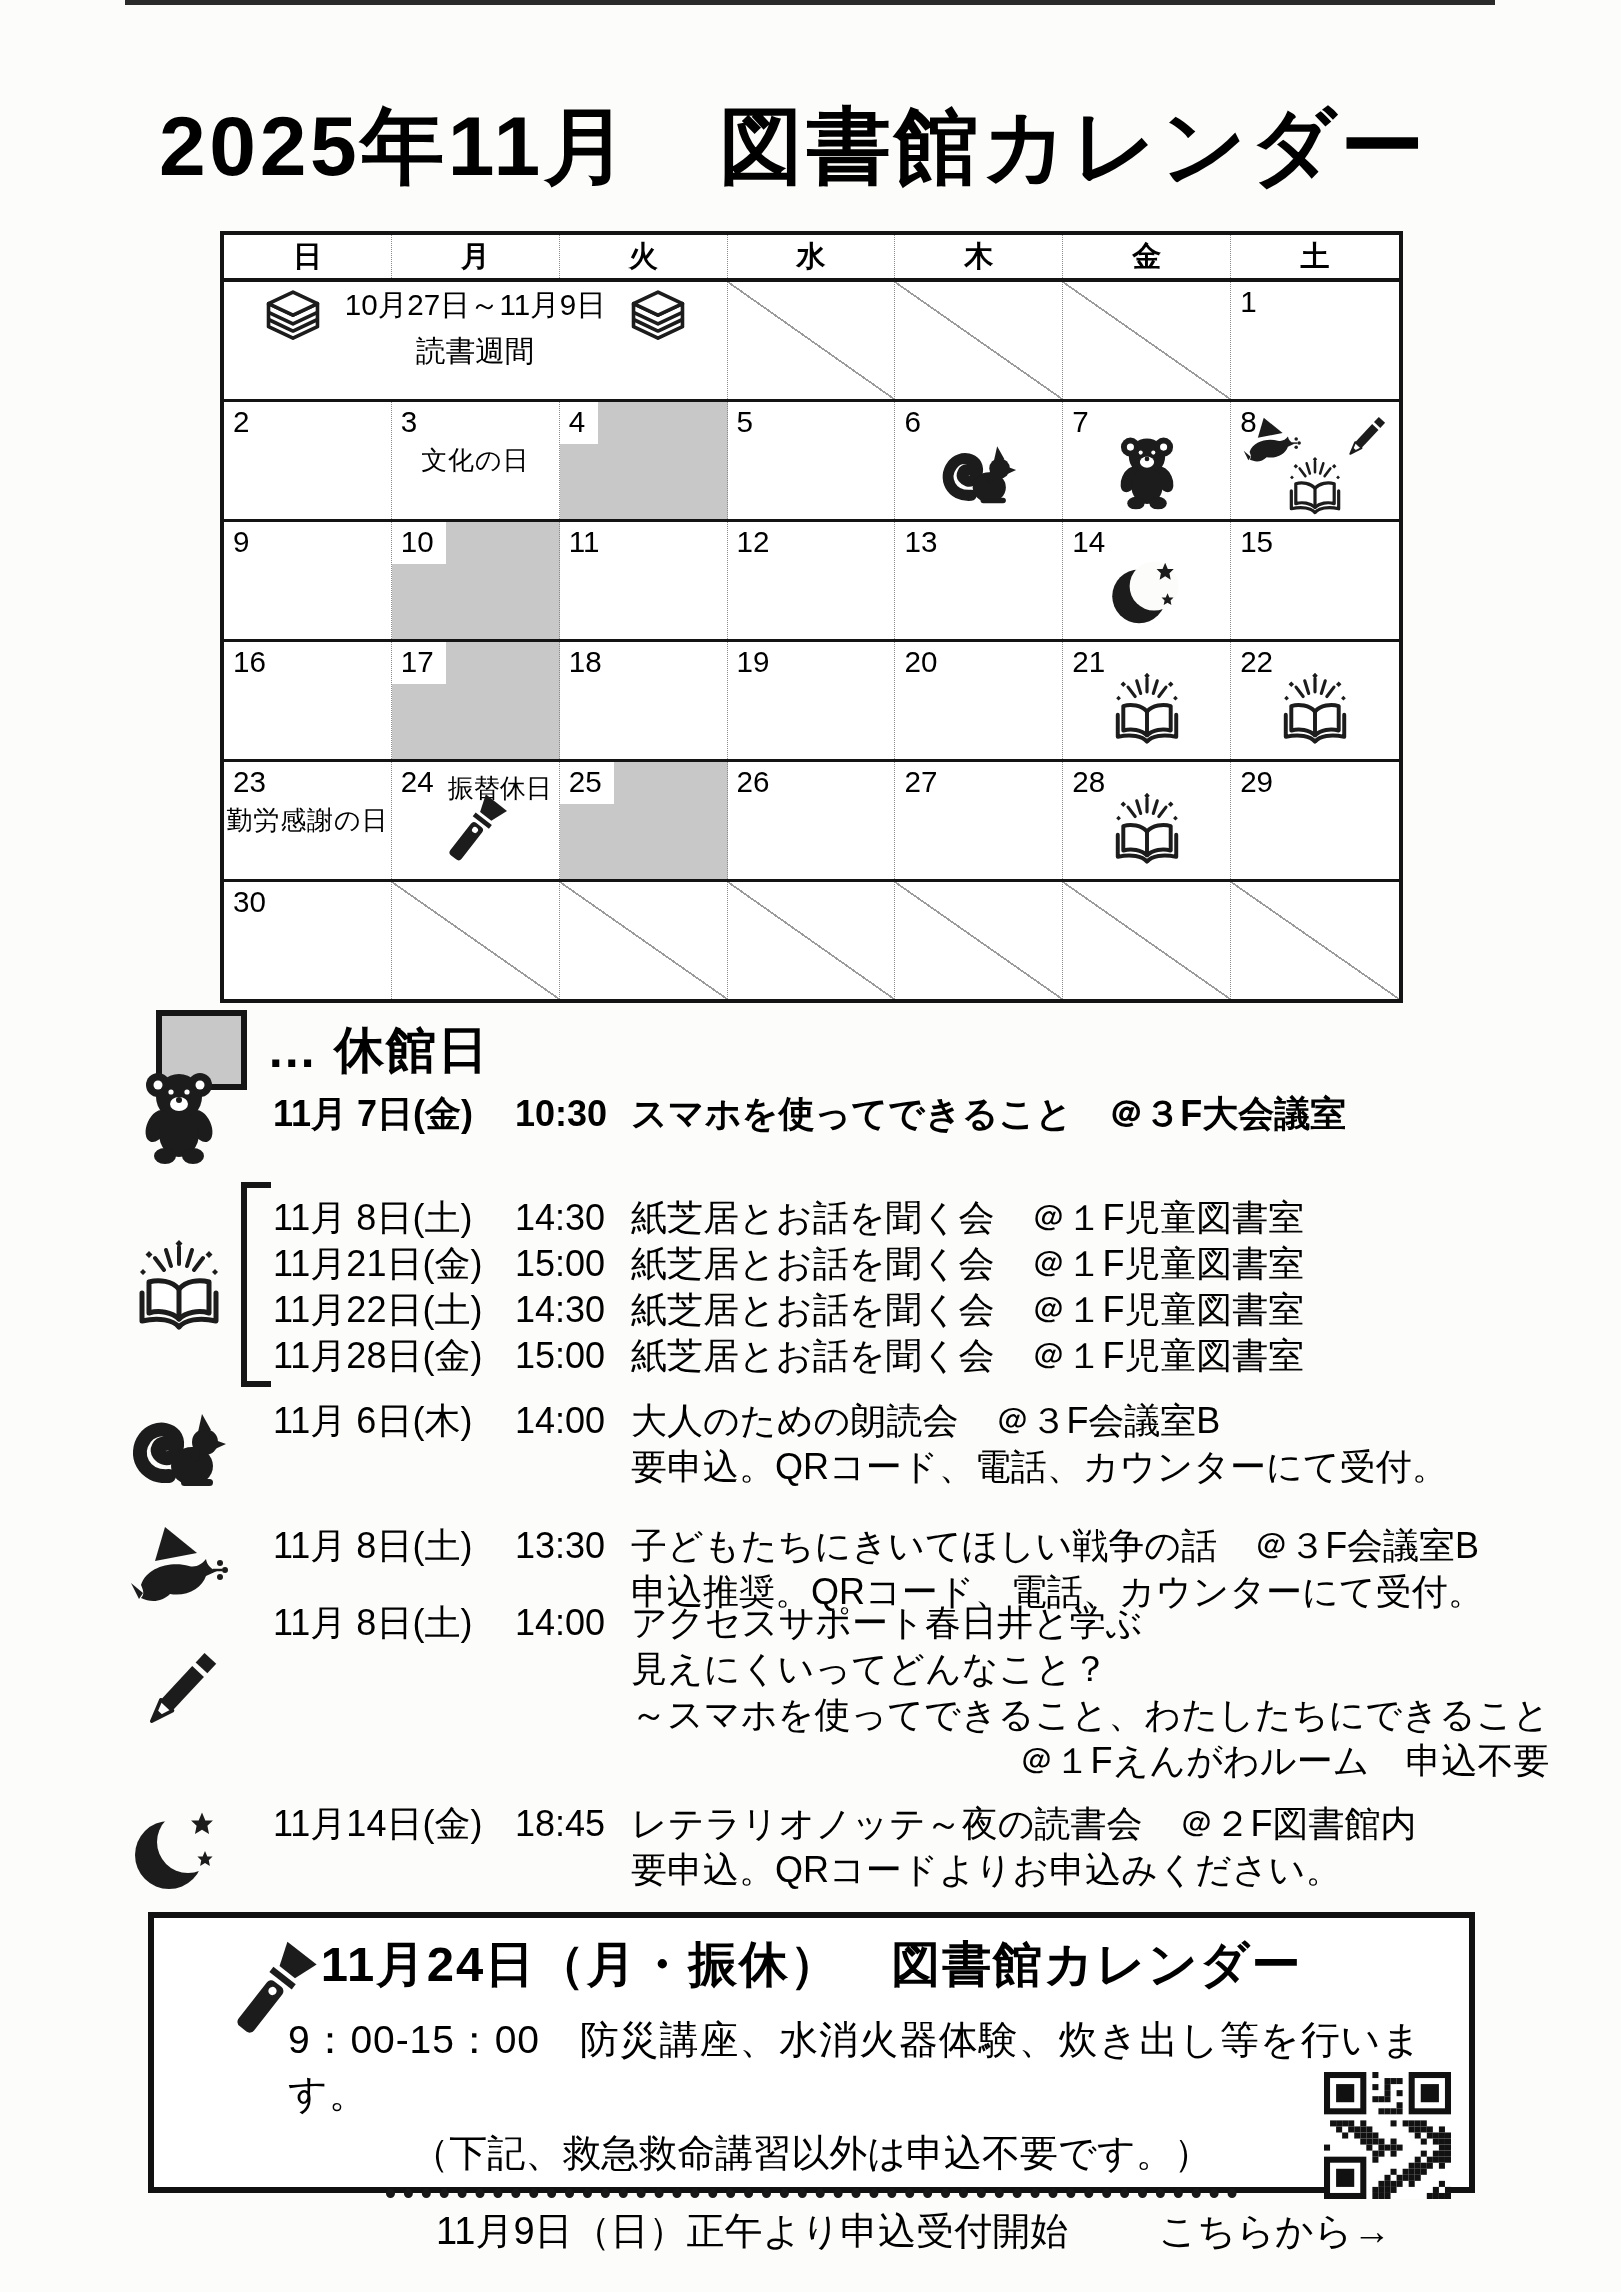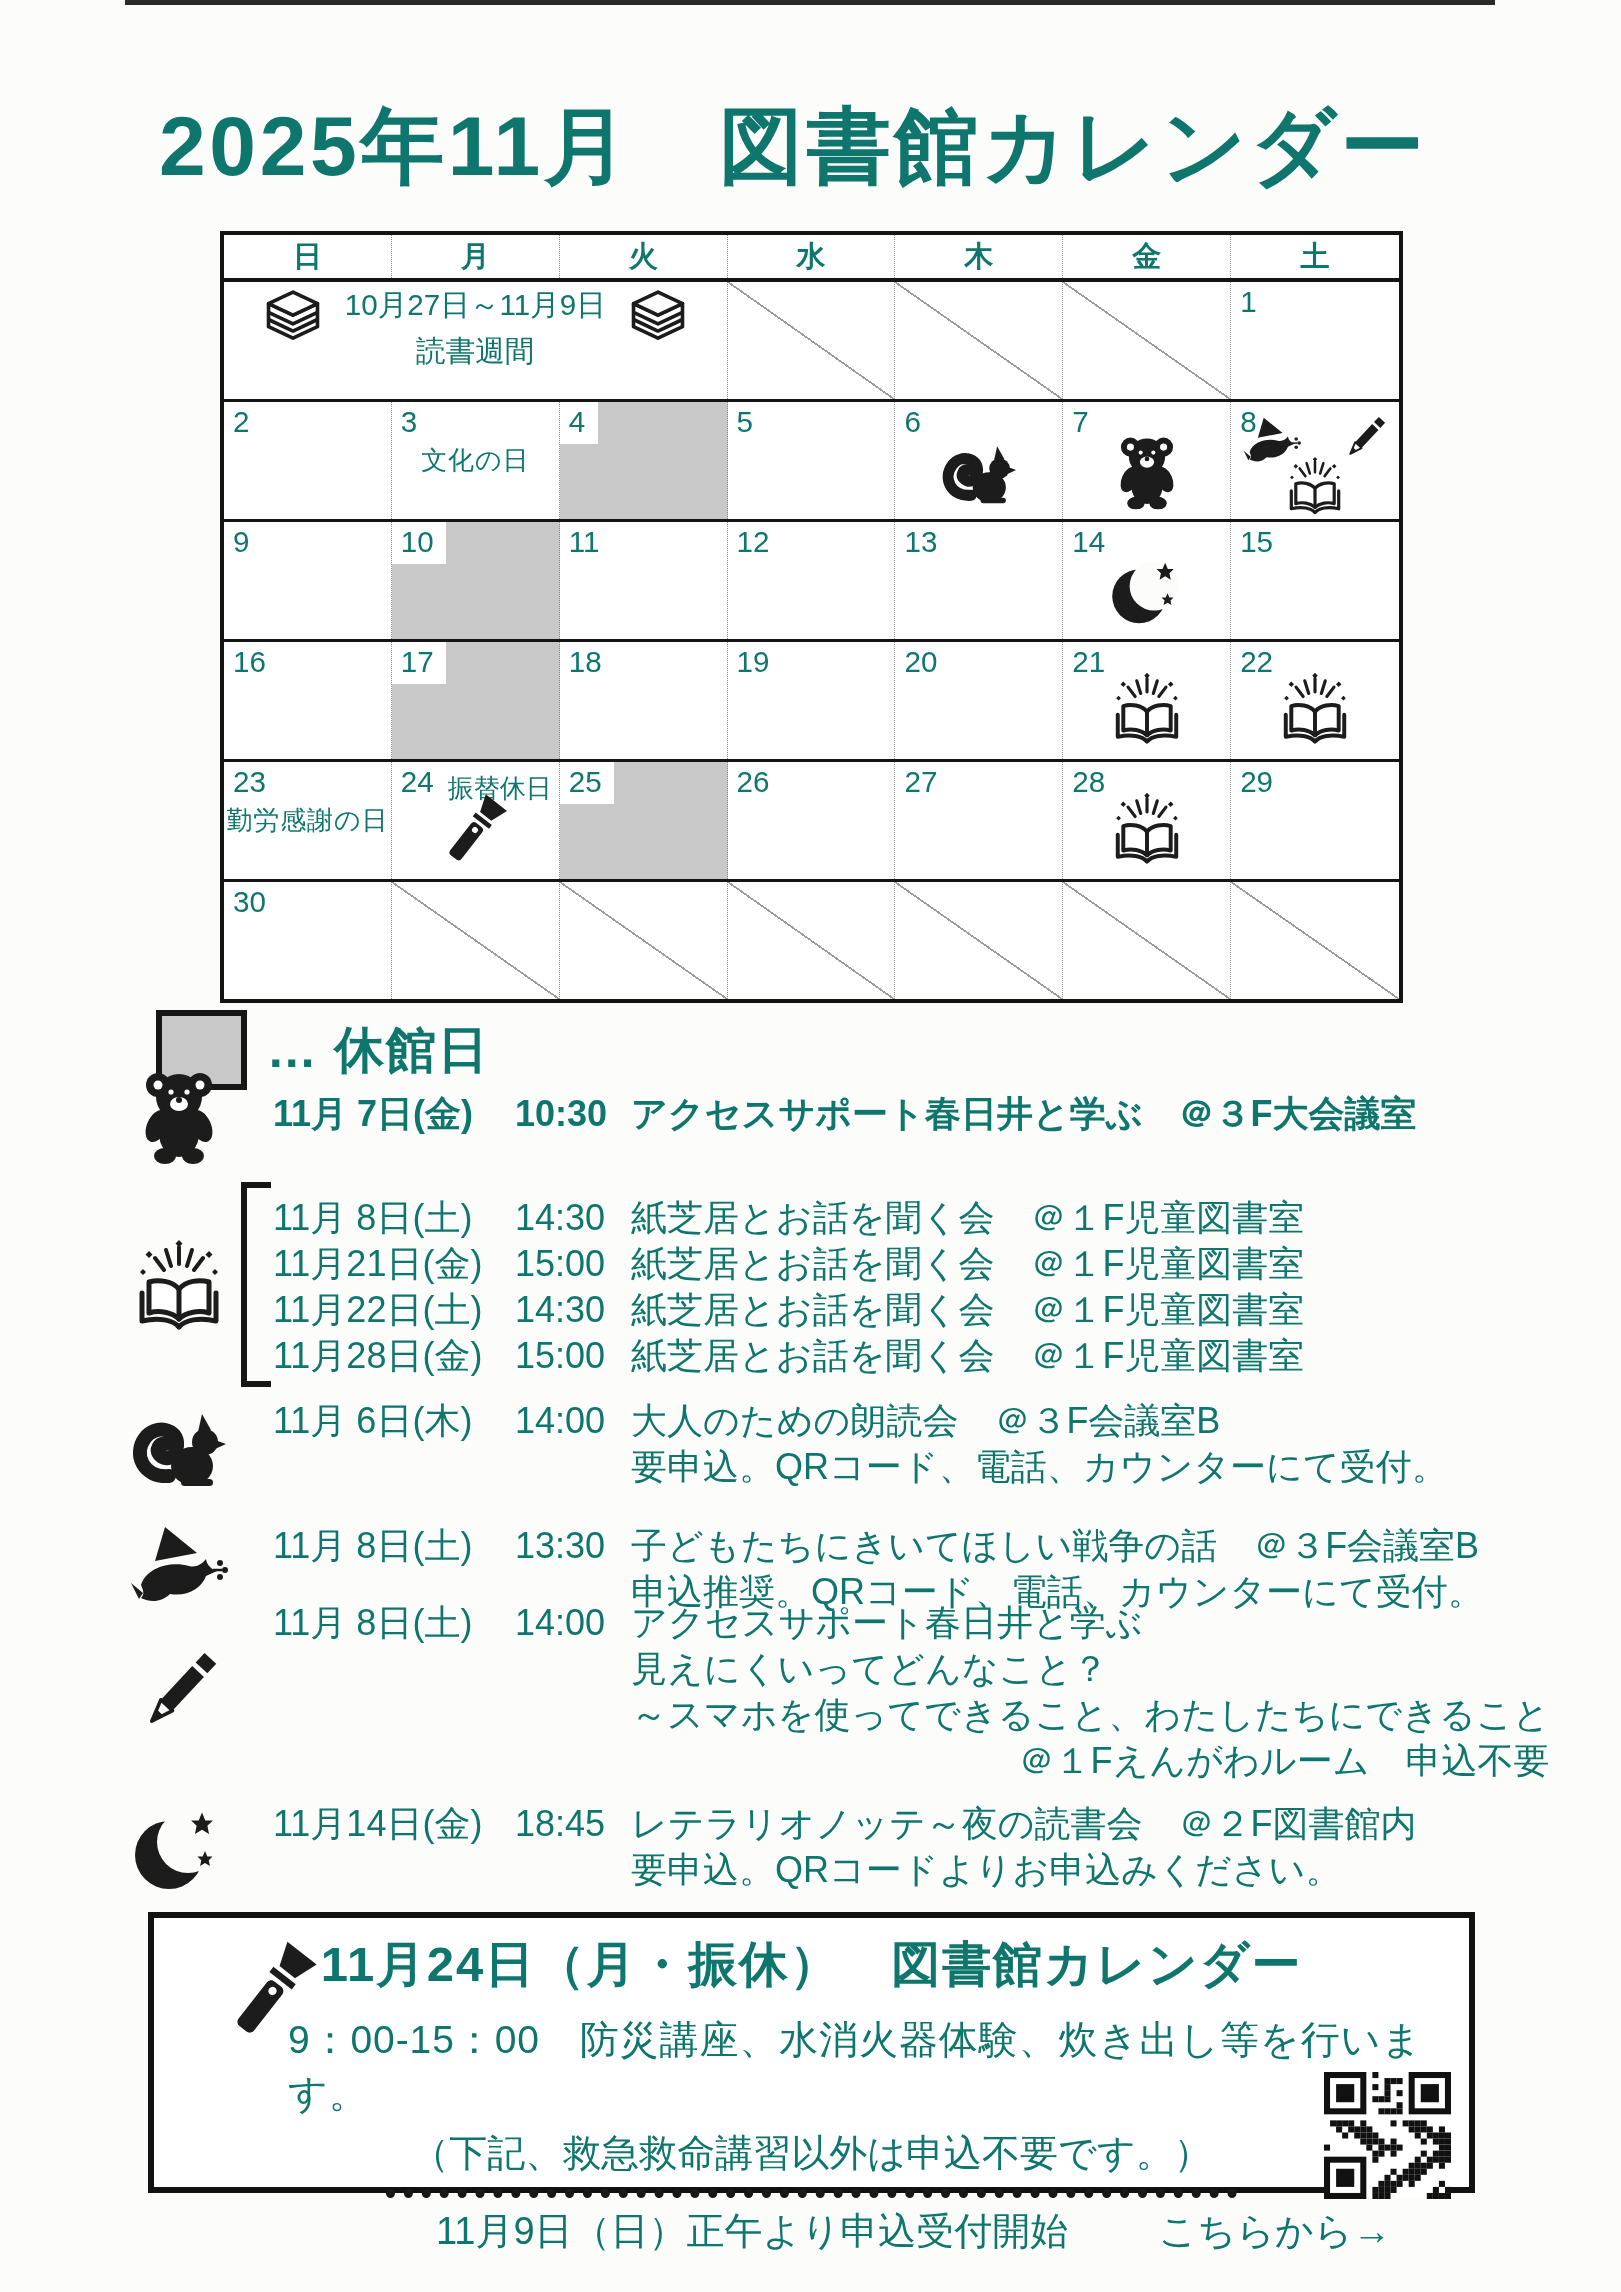--- a/index.html
+++ b/index.html
@@ -1,17 +1,17 @@
 <!DOCTYPE html>
 <html style="font-size:14.3px"><head>
 <meta charset="utf-8">
 <style>
   html,body{margin:0;padding:0;}
   .page{position:relative;width:1621px;height:2293px;background:#fcfcfa;overflow:hidden;
-        font-family:"Liberation Sans","DejaVu Sans",sans-serif;color:#0f766e;}
+        font-family:"Liberation Sans","DejaVu Sans",sans-serif;color:#000000;}
   .scan-artifact{position:absolute;top:0;left:125px;width:1370px;height:4.5px;background:#2a2a2a;}
 
   
   .title{position:absolute;left:159px;top:90px;font-size:84px;font-weight:700;letter-spacing:3.6px;white-space:nowrap;}
 
   
   .calendar{position:absolute;left:220px;top:231px;width:1175px;border:4.5px solid #141414;background:#fff;box-sizing:content-box;}
   .hrow{display:grid;grid-template-columns:repeat(7,1fr);height:43px;border-bottom:4.5px solid #141414;}
   .hcell{display:flex;align-items:center;justify-content:center;font-size:29px;font-weight:600;border-right:1.8px dotted #8a8a8a;}
   .hcell:last-child{border-right:none;}
@@ -528,21 +528,21 @@
             <circle cx="50" cy="36" r="3" fill="#1c1c1c"></circle>
    <circle cx="42" cy="28" r="2.6" fill="#fff"></circle>
             <circle cx="58" cy="28" r="2.6" fill="#fff"></circle>
           </svg>
         </span>
       </div>
      <div class="event-lines">
         <div class="eline">
          <span class="l-date">11月 7日(金)</span>
          <span class="l-time">10:30</span>
-         <span class="l-text">アクセスサポート春日井と学ぶ　＠３F大会議室</span>
+         <span class="l-text">スマホを使ってできること　＠３F大会議室</span>
        </div>
       </div>
     </div>
     <div class="event" style="top: 1191px;">
       <div class="event-icon">
         <span class="icon ">
           <svg viewBox="0 0 100 100">
    <g stroke="#1c1c1c" stroke-width="4" stroke-linecap="round">
      <path d="M50 10 V27 M37 13 L42 29 M63 13 L58 29 M26 21 L35 33 M74 21 L65 33" fill="none"></path>
             </g>

